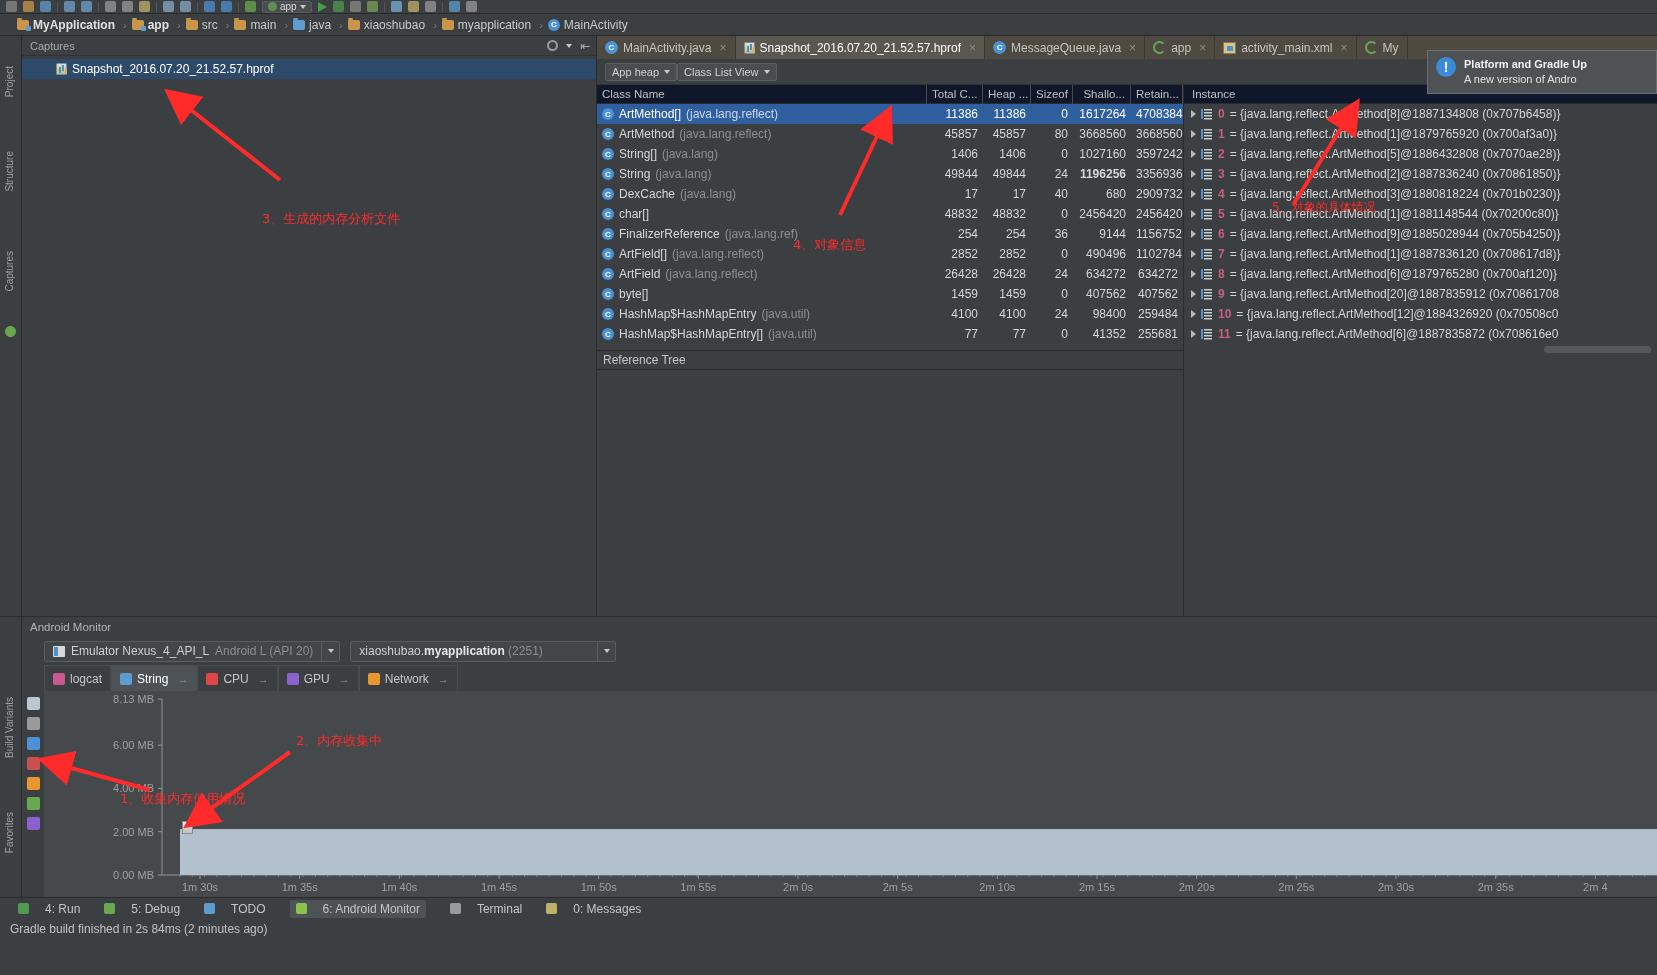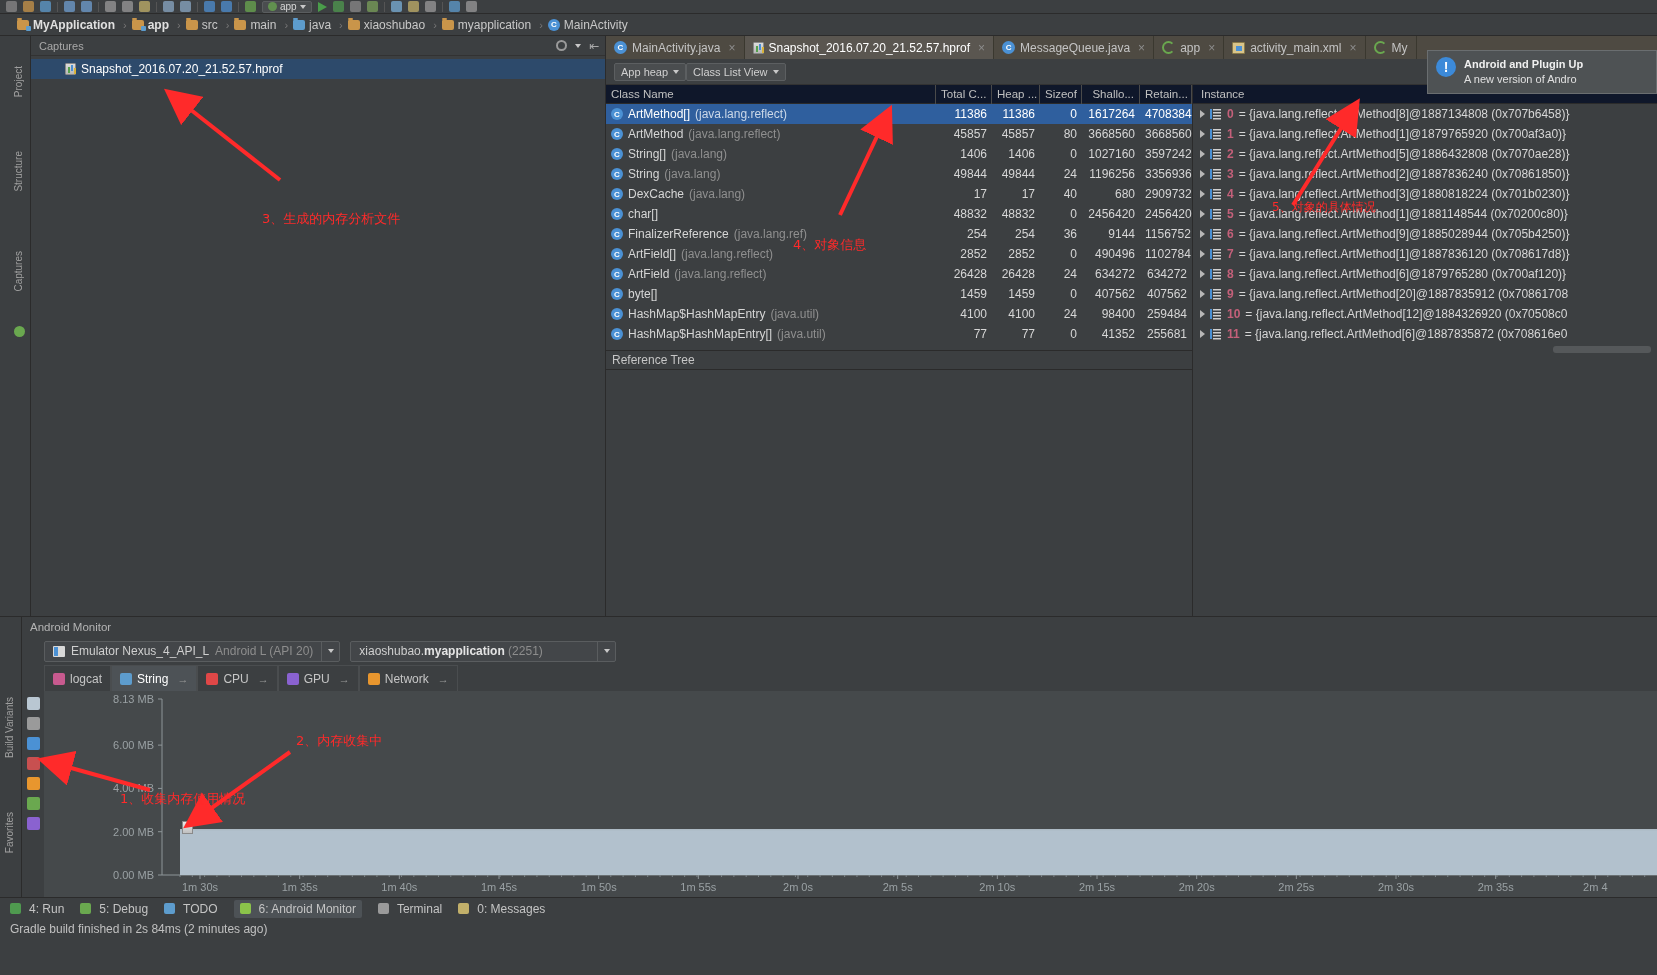--- a/index.html
+++ b/index.html
@@ -26,21 +26,21 @@
   .ic-folder{width:12px;height:10px;background:#c9954a;border-radius:1px 2px 2px 2px;position:relative;flex:none;}
   .ic-folder::before{content:"";position:absolute;left:0;top:-2px;width:5px;height:2px;background:#c9954a;border-radius:1px;}
   .ic-folder.blue{background:#5d9ccd;}
   .ic-folder.blue::before{background:#5d9ccd;}
   .ic-folder.mod{background:#c9954a;}
   .ic-folder.mod::after{content:"";position:absolute;right:-2px;bottom:-1px;width:5px;height:5px;background:#5d9ccd;border-radius:1px;}
   .ic-class{width:12px;height:12px;border-radius:50%;background:#4b91d4;color:#fff;font-size:8px;font-weight:bold;
             display:flex;align-items:center;justify-content:center;flex:none;}
 
   
-  .main{display:flex;height:580px;margin-left:9px;}
+  .main{display:flex;height:580px;}
 
   
   .rail{width:22px;background:#3c3f41;border-right:1px solid #2b2b2b;position:relative;flex:none;}
   .rail-txt{position:absolute;left:4px;writing-mode:vertical-rl;transform:rotate(180deg);
             font-size:10px;color:#a0a0a0;white-space:nowrap;}
   .rail-dot{position:absolute;left:5px;width:11px;height:11px;border-radius:2px;}
 
   
   .captures{width:575px;background:#3c3f41;border-right:1px solid #2b2b2b;flex:none;display:flex;flex-direction:column;}
   .cap-head{height:20px;display:flex;align-items:center;justify-content:space-between;padding:0 6px 0 8px;
@@ -139,21 +139,21 @@
   .sq{width:12px;height:12px;border-radius:2px;flex:none;}
 
   .am-graph{flex:1;display:flex;min-height:0;}
   .gtools{width:22px;background:#3c3f41;display:flex;flex-direction:column;align-items:center;gap:7px;padding-top:6px;flex:none;}
   .gtool{width:13px;height:13px;border-radius:2px;}
   .chart-wrap{flex:1;position:relative;background:#45494b;min-width:0;}
 
   
   .statusbar{height:22px;background:#3c3f41;border-top:1px solid #2b2b2b;display:flex;align-items:center;gap:16px;
              padding-left:10px;font-size:12px;color:#c4c4c4;}
-  .sb-item{display:flex;align-items:center;gap:8px;}
+  .sb-item{display:flex;align-items:center;gap:16px;margin-left:8px;}
   .sb-item.active{background:#4d5256;padding:2px 6px;border-radius:2px;}
   .msgline{height:20px;display:flex;align-items:center;padding-left:10px;font-size:12px;color:#c0c0c0;}
 
   .ann{position:absolute;color:#ff2a2a;font-size:13px;white-space:nowrap;z-index:30;
        font-family:"DejaVu Sans",sans-serif;}
   .arrow-svg{position:absolute;z-index:29;pointer-events:none;}
 </style>
 </head>
 <body>
 
@@ -290,21 +290,21 @@
           <span>activity_main.xml</span>
           <span class="x">×</span>
         </div>
         <div class="tab">
           <span class="ic-gradle"></span>
           <span>My</span>
         </div>
         <div class="balloon">
         <span class="bal-ic">!</span>
         <span>
-          <div class="bal-t">Android and Plugin Up</div>
+          <div class="bal-t">Platform and Gradle Up</div>
           <div class="bal-s">A new version of Andro</div>
         </span>
       </div>
       </div>
 
     <div class="hp-bar">
       <span class="combo">
         <span>App heap</span>
         <span class="caret"></span>
       </span>
@@ -363,21 +363,21 @@
             </div>
             <div class="trow">
               <span class="td cname" style="width: 330px;">
                 <span class="ic-class">C</span>
                 <span>String</span>
                 <span class="pkg">(java.lang)</span>
               </span>
               <span class="td num" style="width: 56px;">49844</span>
               <span class="td num" style="width: 48px;">49844</span>
               <span class="td num" style="width: 42px;">24</span>
-              <span class="td num" style="width: 58px;">1196256</span>
+              <span class="td num" style="width: 58px; font-weight: bold;">1196256</span>
               <span class="td num" style="width: 52px;">3356936</span>
             </div>
             <div class="trow">
               <span class="td cname" style="width: 330px;">
                 <span class="ic-class">C</span>
                 <span>DexCache</span>
                 <span class="pkg">(java.lang)</span>
               </span>
               <span class="td num" style="width: 56px;">17</span>
               <span class="td num" style="width: 48px;">17</span>

